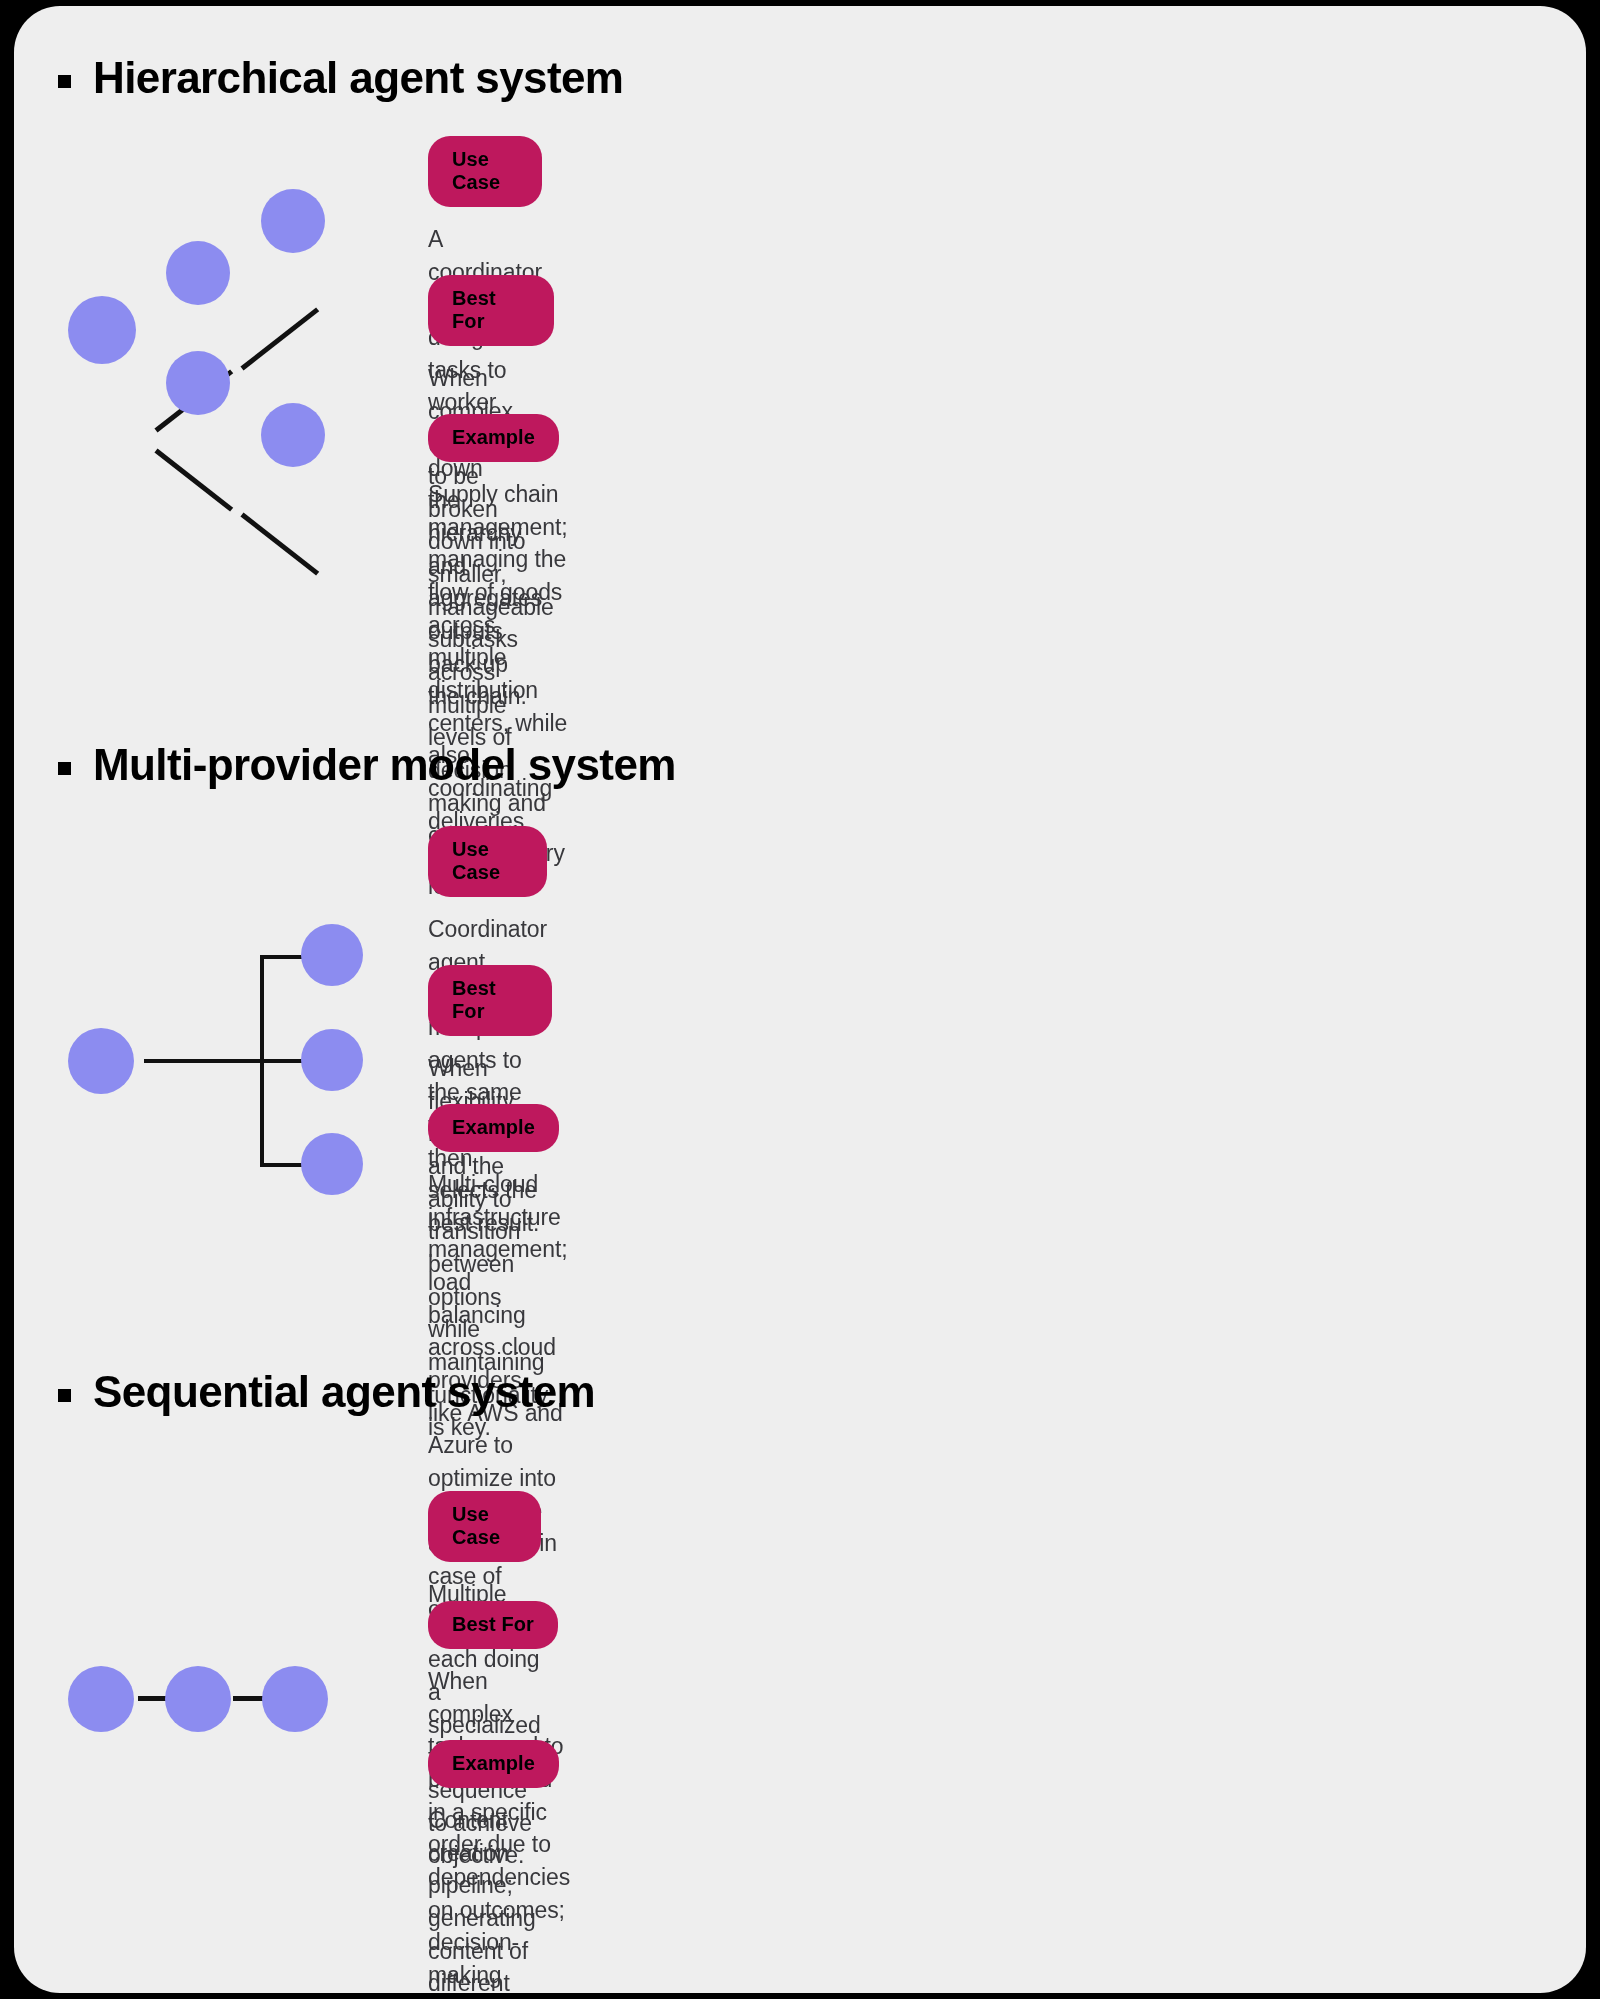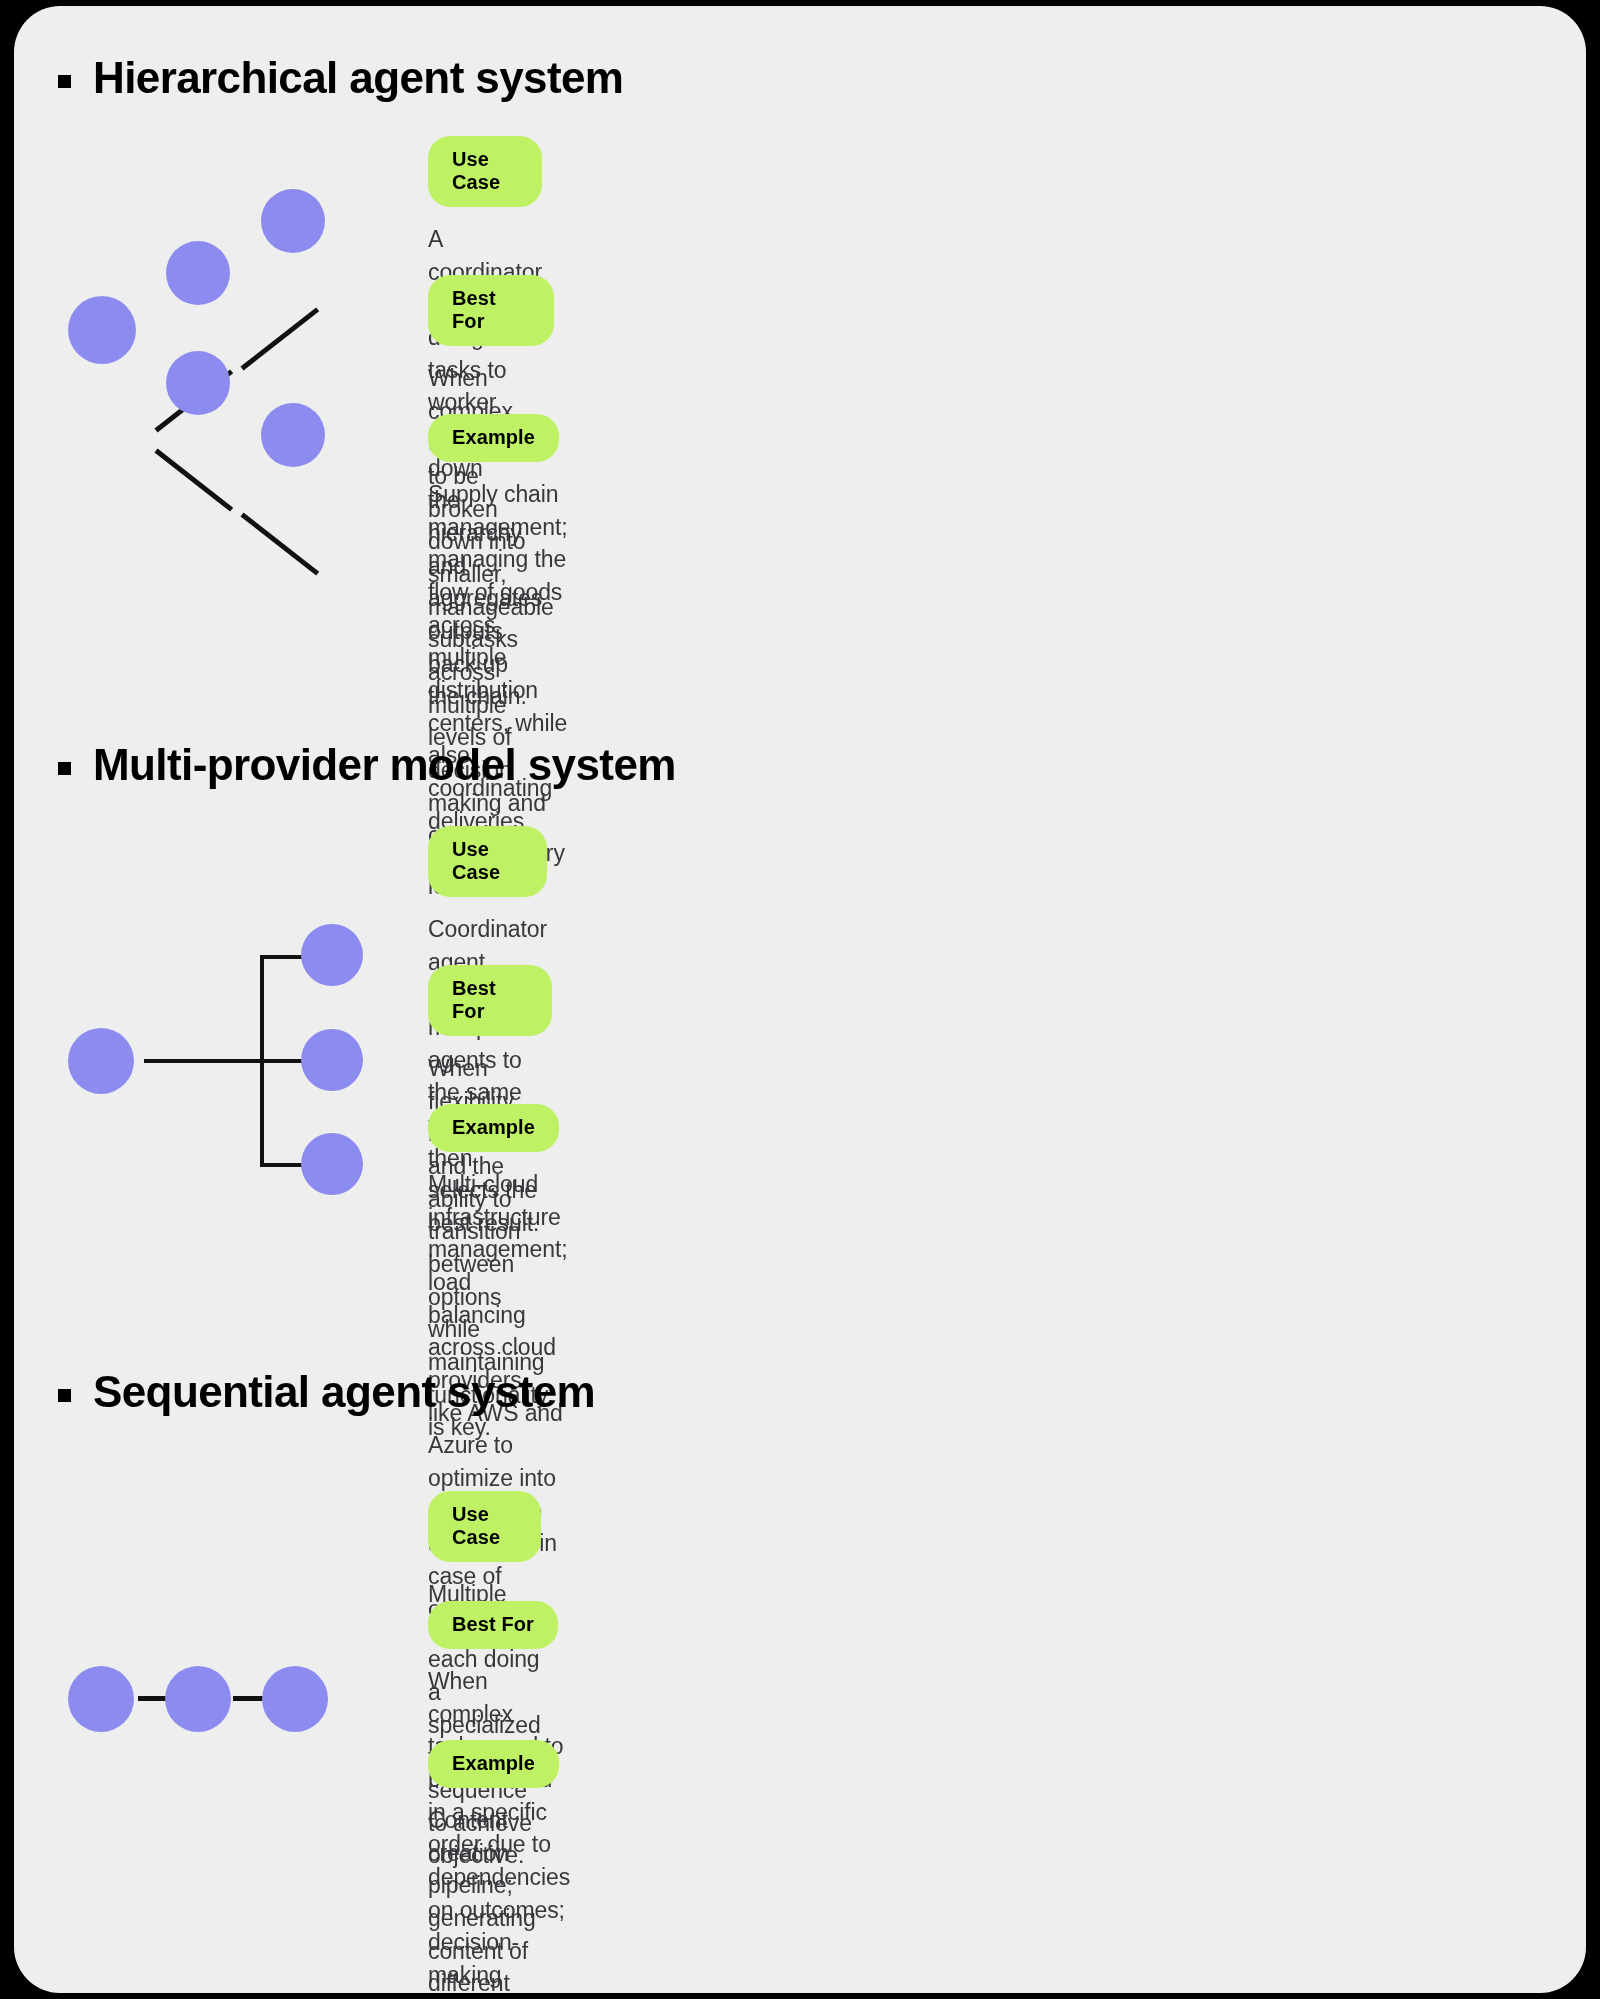--- a/index.html
+++ b/index.html
@@ -72,21 +72,21 @@
   }
 
   
   .content {
     position: absolute;
     left: 414px;
   }
   .block { position: absolute; left: 0; }
   .badge {
     display: inline-block;
-    background: #bef264;
+    background: #be185d;
     color: #000000;
     font-size: 20px;
     font-weight: bold;
     border-radius: 22px;
     padding: 12px 24px 13px 24px;
     letter-spacing: 0.1px;
   }
   .para {
     margin-top: 16px;
     font-size: 23px;

